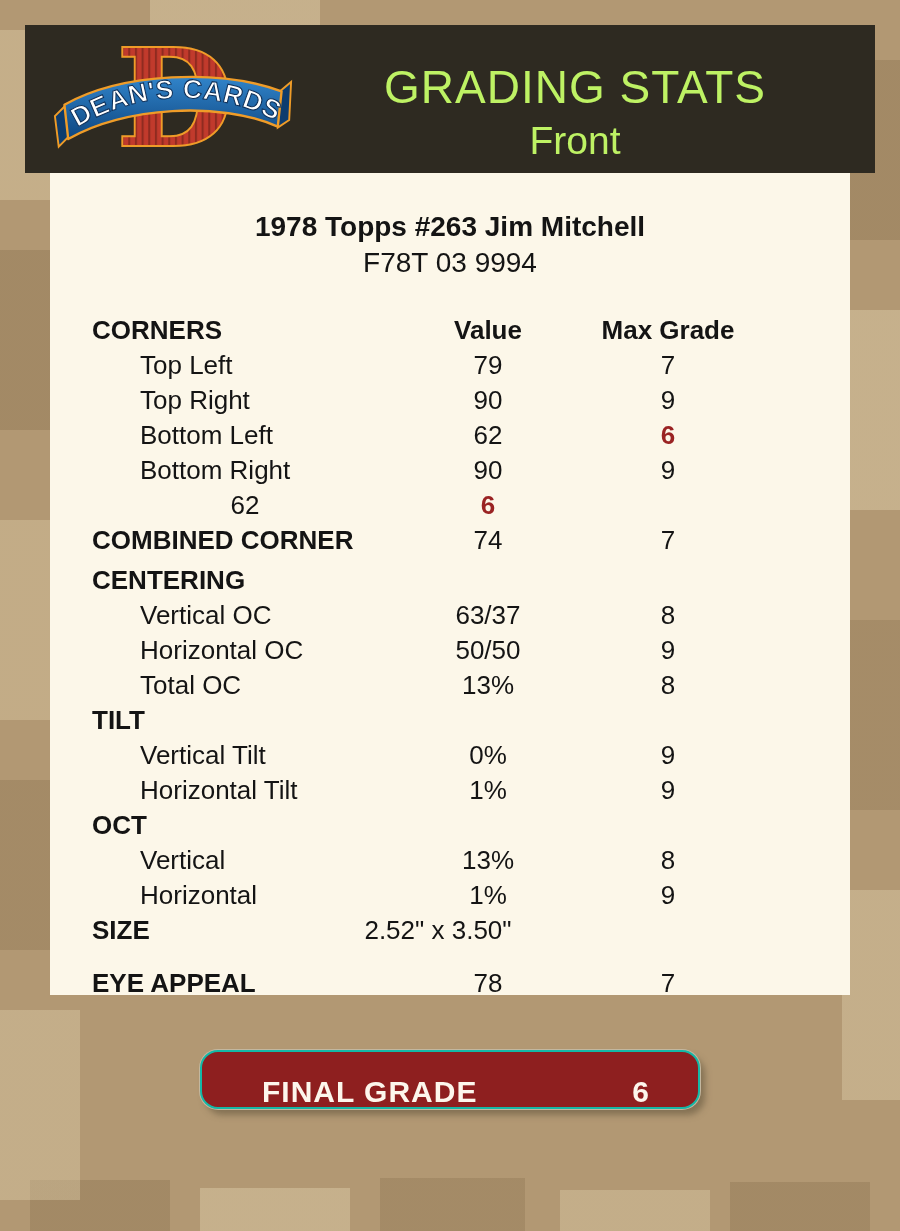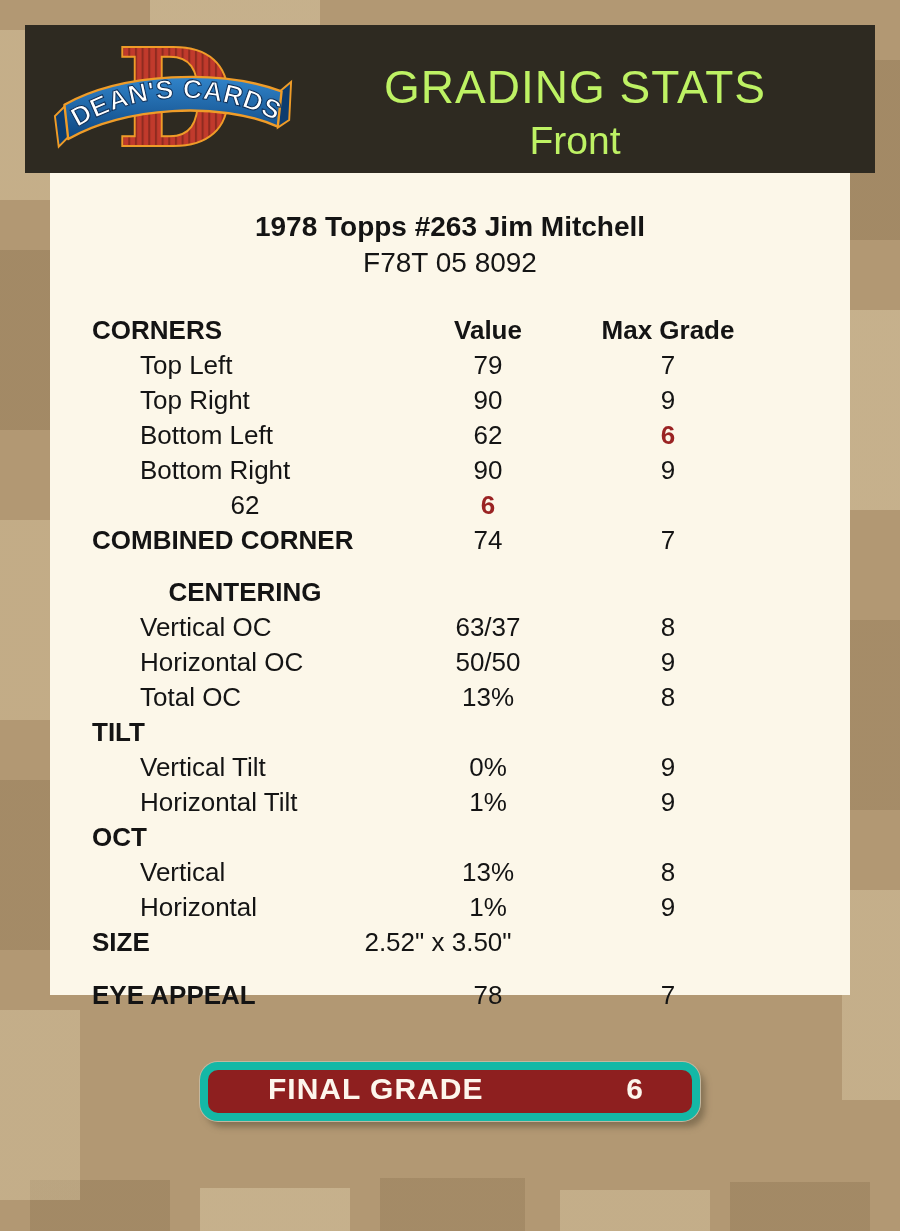--- a/index.html
+++ b/index.html
@@ -47,31 +47,31 @@
   .header-bar{position:absolute;left:25px;top:25px;width:850px;height:148px;background:var(--header-bg);}
   .logo{position:absolute;left:28px;top:6px;width:240px;height:138px;}
   .header-titles{position:absolute;left:300px;top:34px;width:500px;text-align:center;color:#bef264;}
   .header-title{font-size:46px;line-height:56px;font-weight:normal;letter-spacing:1px;}
   .header-subtitle{font-size:39px;line-height:40px;margin-top:6px;}
   .panel{position:absolute;left:50px;top:173px;width:800px;height:822px;background:var(--panel-bg);padding-top:36px;}
   .card-title{font-size:28px;line-height:36px;font-weight:bold;text-align:center;}
   .card-code{font-size:28px;line-height:36px;text-align:center;}
   .grading-table{margin-top:32px;padding-left:42px;}
   .row{display:grid;grid-template-columns:306px 180px 180px;height:35px;align-items:center;font-size:26px;}
-  .row.gap{margin-top:17px;text-align:center;}
+  .row.gap{margin-top:5px;}
   .row.gap2{margin-top:18px;}
   .row .c{white-space:nowrap;}
   .row .label{padding-left:48px;}
   .row.header .label,.row.section .label,.row.summary .label{padding-left:0;font-weight:bold;}
   .row.header .c{font-weight:bold;}
   .row .value,.row .max{text-align:center;}
   .row .value.wide{transform:translateX(-50px);}
   .row .max.red{color:var(--accent-red);font-weight:bold;}
   .final-grade{margin:49px 0 0 150px;width:500px;height:59px;background:var(--btn-red);
-    border:8px solid #14b8a6;border-radius:18px;display:flex;align-items:flex-start;
+    border:2px solid #14b8a6;border-radius:18px;display:flex;align-items:flex-end;
     justify-content:space-between;padding:4px 48px 0 60px;
     box-shadow:0 0 0 1px #c3b79f, 5px 6px 6px rgba(95,82,58,.55);cursor:pointer;}
   .final-grade span{color:#fdf6ec;font-size:30px;font-weight:bold;letter-spacing:1px;line-height:1;}
 </style>
 </head>
 <body>
 
 <div class="page">
   <div class="collage"></div>
 
@@ -97,21 +97,21 @@
       </text>
     </svg>
     <div class="header-titles">
       <div class="header-title">GRADING STATS</div>
       <div class="header-subtitle">Front</div>
     </div>
   </div>
 
   <div class="panel">
     <div class="card-title">1978 Topps #263 Jim Mitchell</div>
-    <div class="card-code">F78T 05 8092</div>
+    <div class="card-code">F78T 03 9994</div>
 
     <div class="grading-table">
         <div class="row header">
           <div class="c label">CORNERS</div>
           <div class="c value">Value</div>
           <div class="c max">Max Grade</div>
         </div>
         <div class="row item">
           <div class="c label">Top Left</div>
           <div class="c value">79</div>

